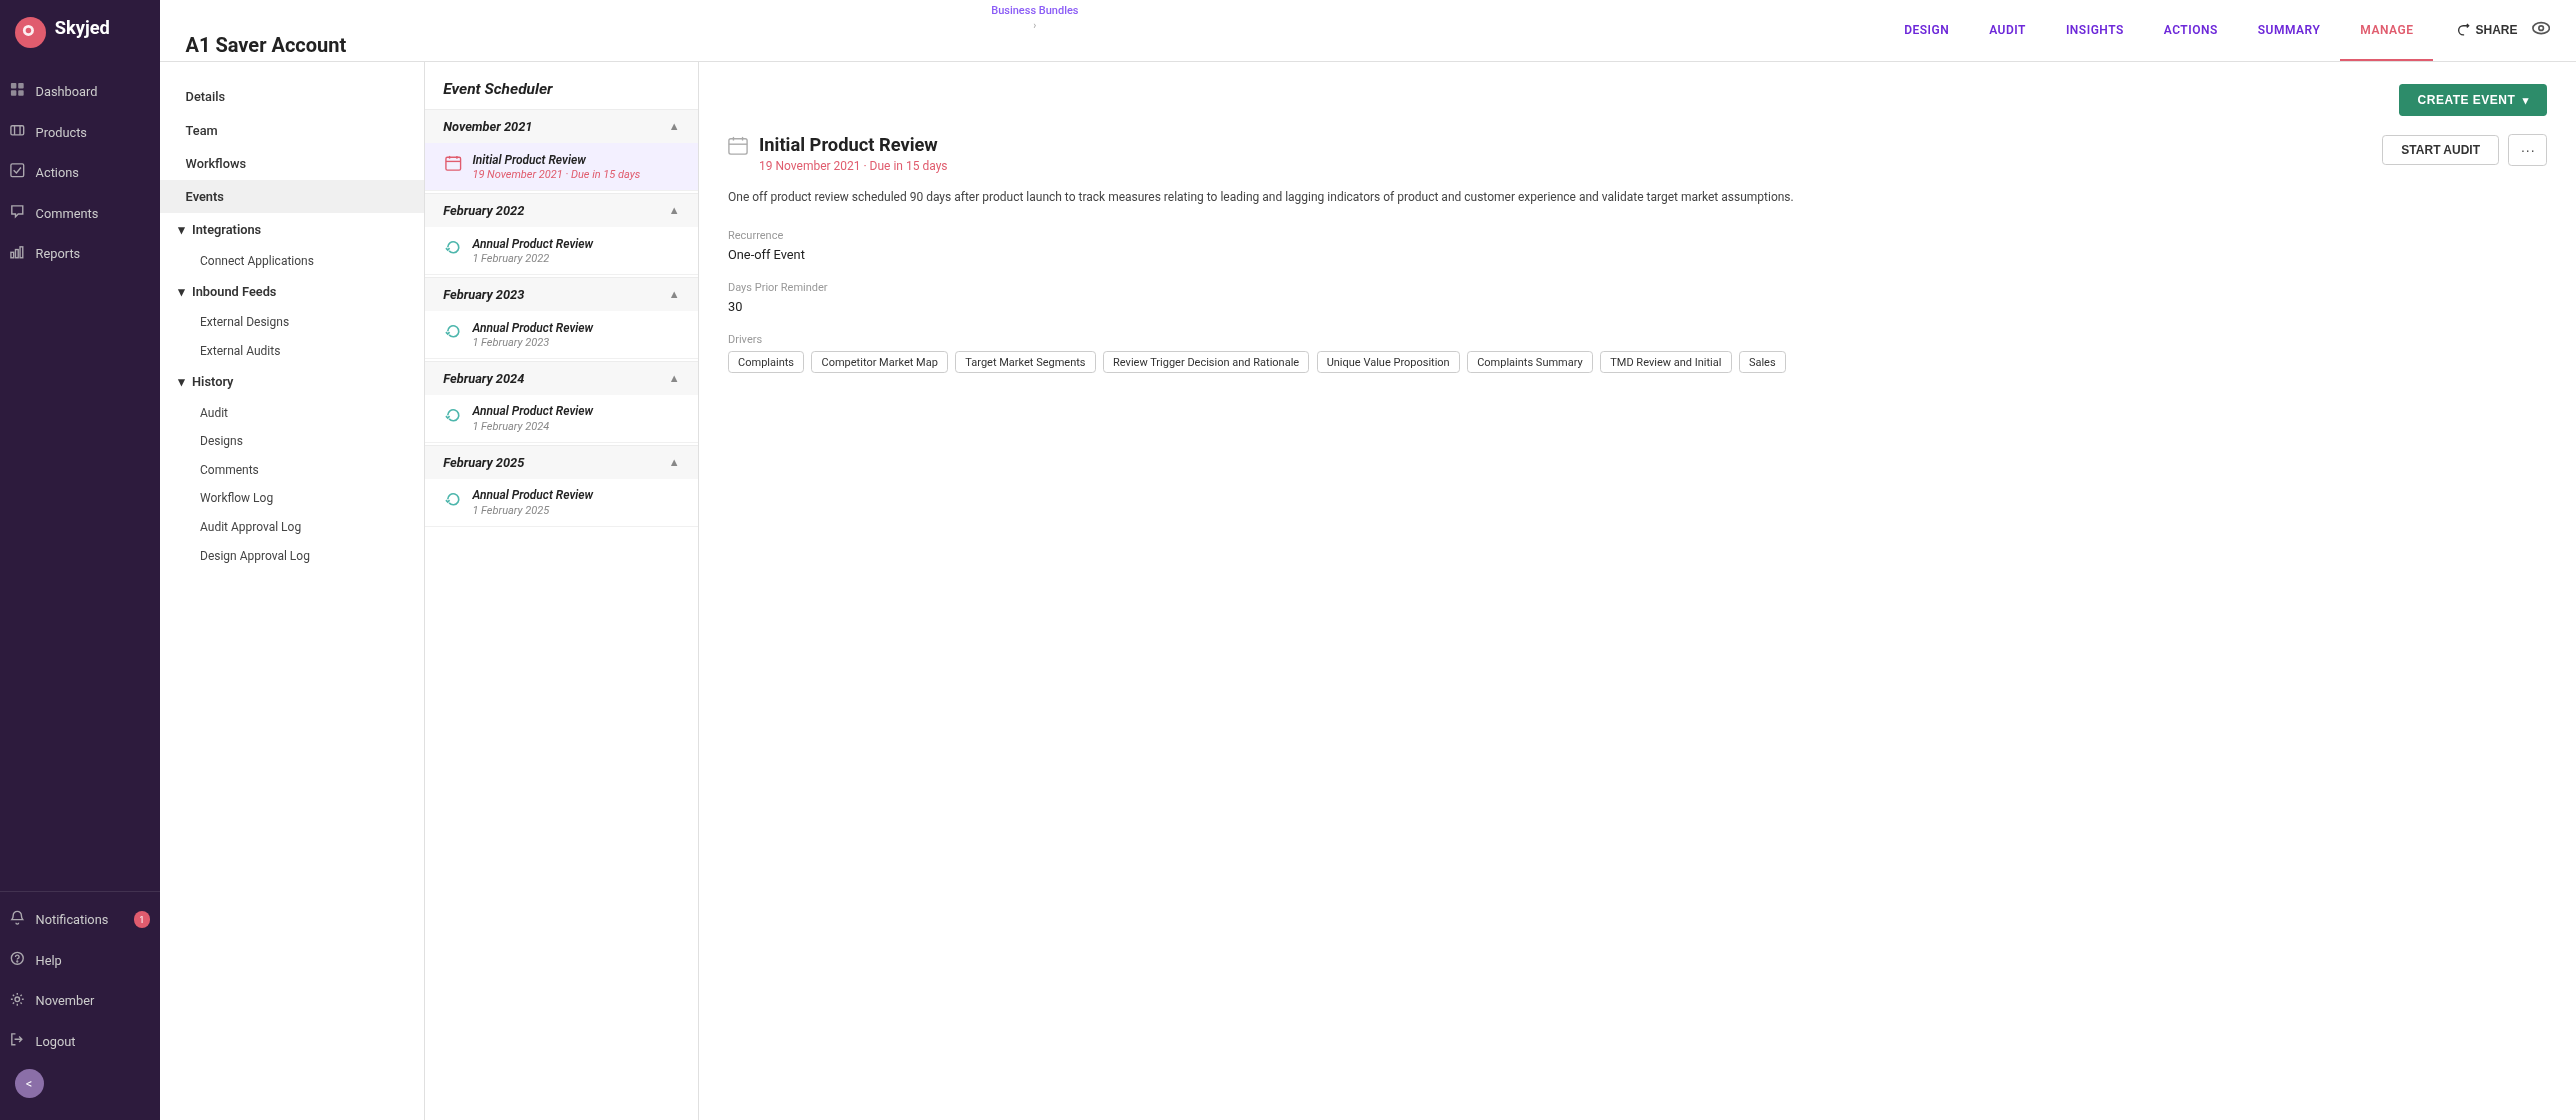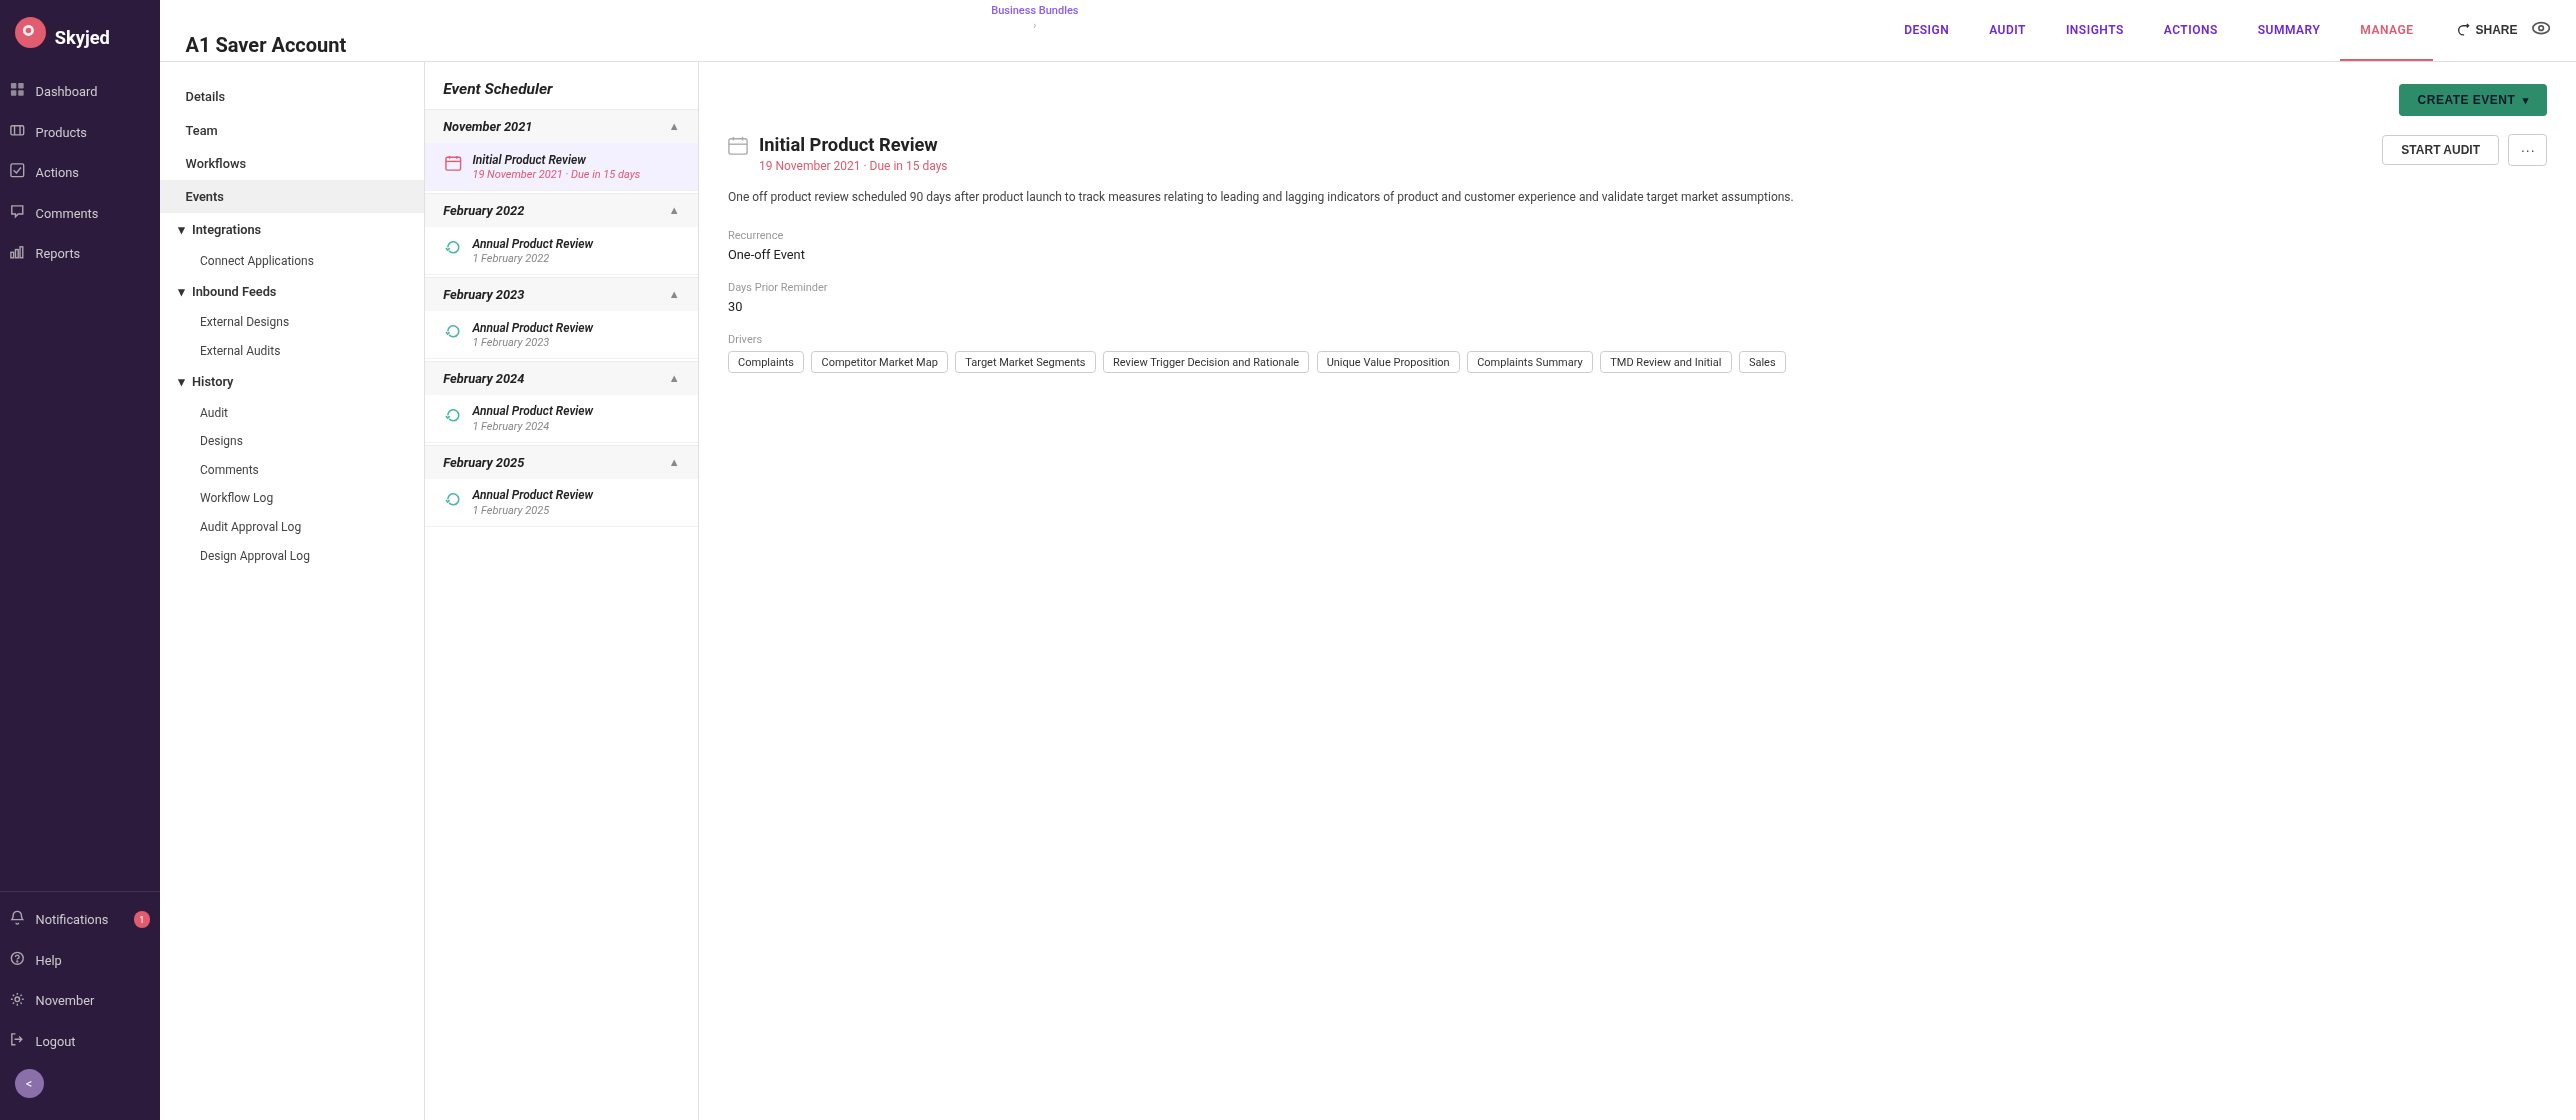--- a/index.html
+++ b/index.html
@@ -10,21 +10,21 @@
       width: 160px;
       min-width: 160px;
       background: #2d1b3d;
       color: white;
       display: flex;
       flex-direction: column;
       height: 100vh;
     }
     .sidebar-logo {
       display: flex;
-      align-items: flex-end;
+      align-items: flex-start;
       gap: 9.1px;
       padding: 16.5px 14.6px;
     }
     .logo-icon {
       width: 31px; height: 31px;
       background: #e05c6e;
       border-radius: 50%;
       display: flex; align-items: center; justify-content: center;
       font-weight: bold; color: white; font-size: 12px;
     }
@@ -174,21 +174,21 @@
     }
     .detail-field { margin-bottom: 18.3px; }
     .field-label { font-size: 11px; color: #999; margin-bottom: 5.5px; }
     .field-value { font-size: 12.8px; color: #222; }
     .tags-container { display: flex; flex-wrap: wrap; gap: 7.3px; margin-top: 5.5px; }
     .tag {
       border: 0.9px solid #ccc; border-radius: 3.7px;
       padding: 3.7px 9.1px; font-size: 11px; color: #333;
     }
     .create-event-btn {
-      background: #2d8c6a; color: #0f172a;
+      background: #2d8c6a; color: #ffffff;
       border: none; border-radius: 3.7px;
       padding: 9.1px 18.3px; font-size: 12px; font-weight: 700;
       cursor: pointer; display: flex; align-items: center; gap: 7.3px;
       letter-spacing: 0.5px;
     }
     .create-event-btn .dropdown-arrow { font-size: 11px; }
     .panel-container { display: flex; flex: 1; overflow: hidden; }
   </style>
 </head>
 <body>

